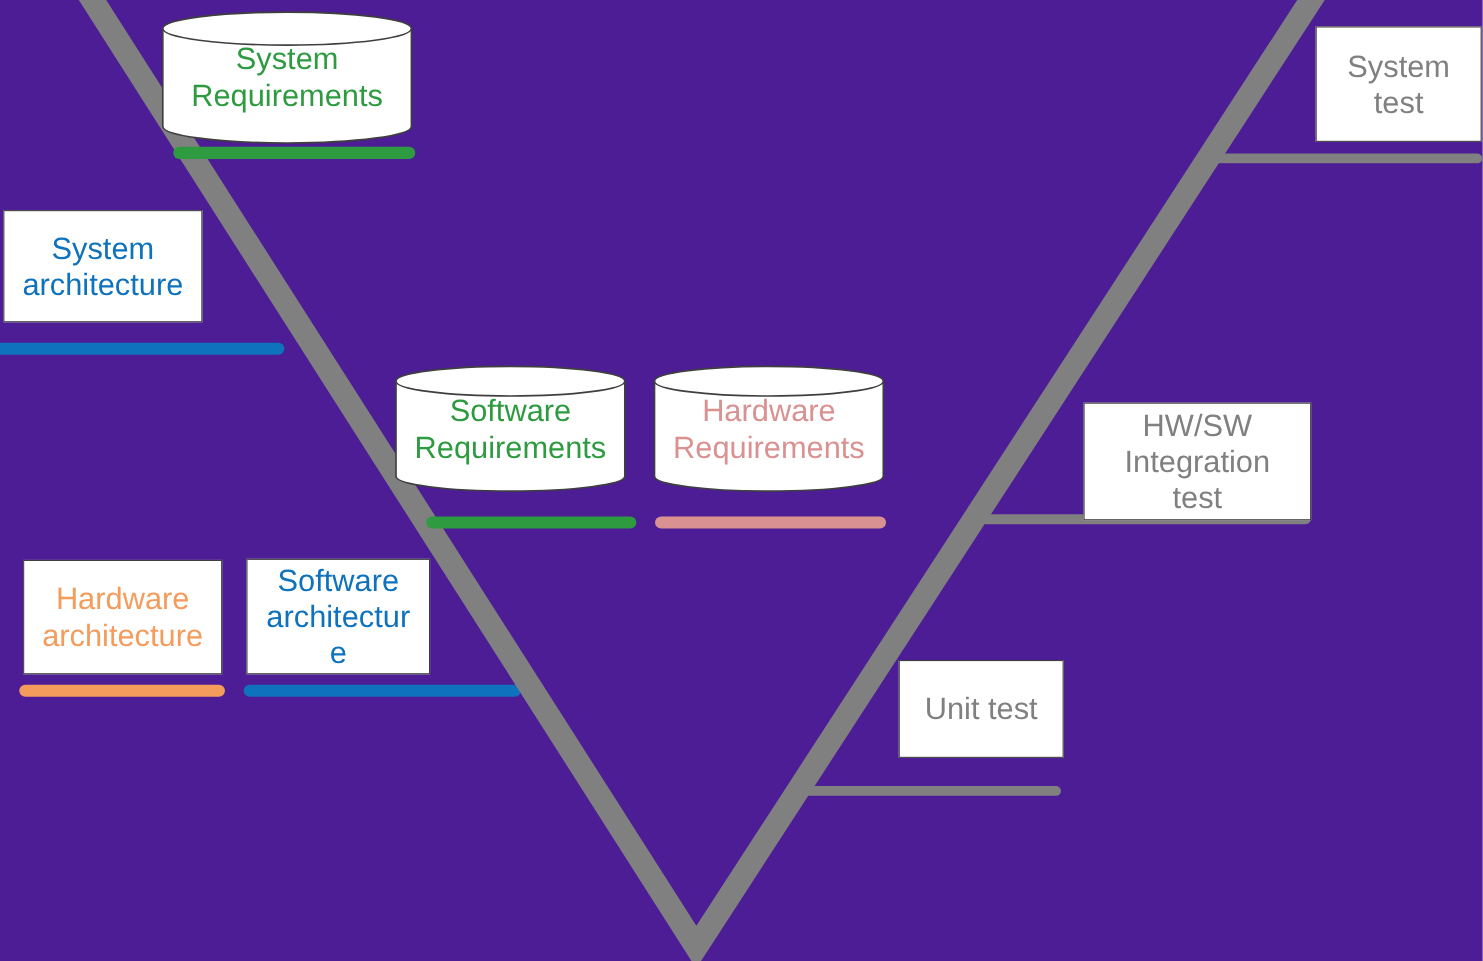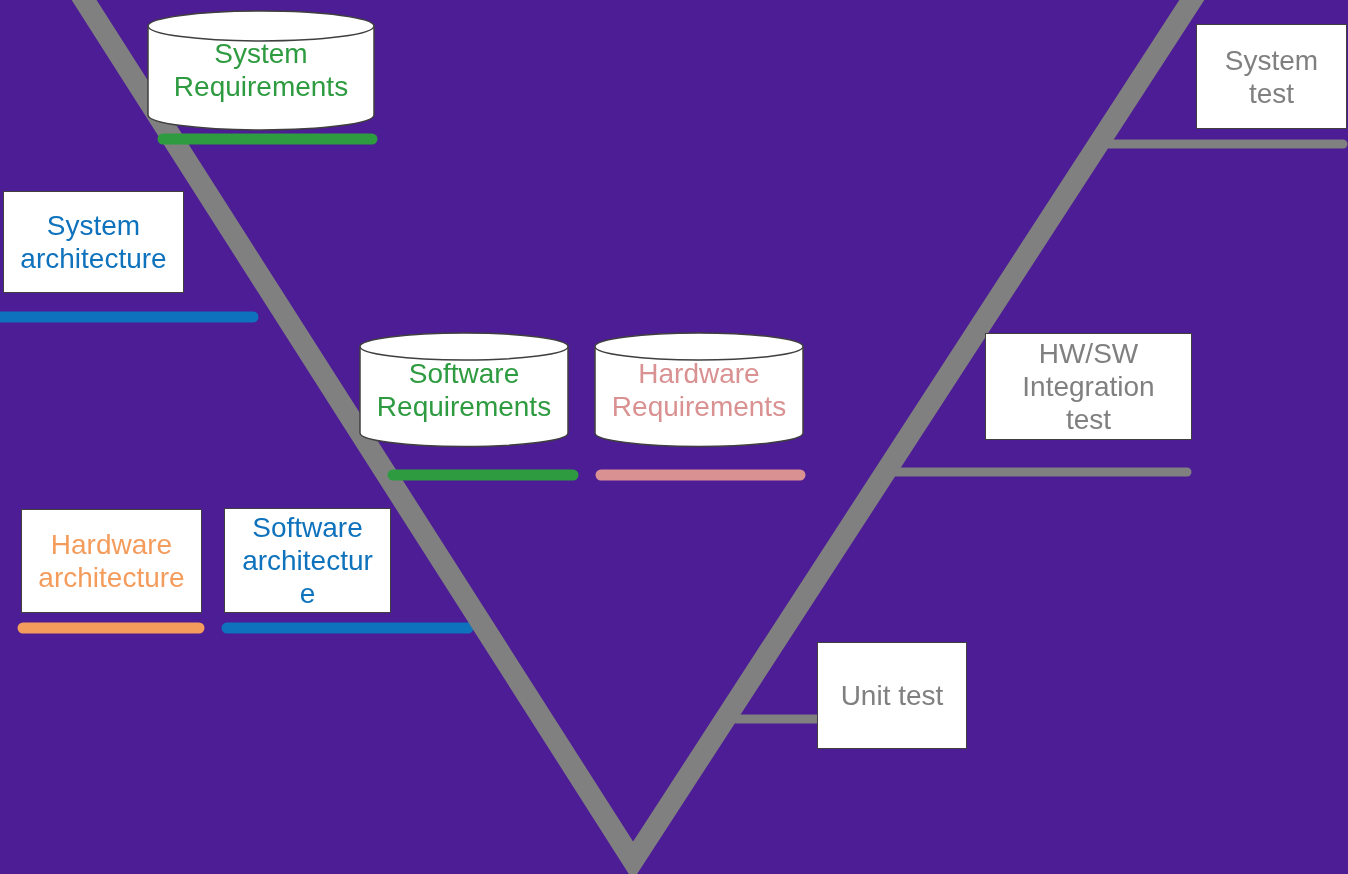--- a/index.html
+++ b/index.html
@@ -120,20 +120,20 @@
   <div class="box" style="left:21px; top:509px; width:181px; height:104px;">
     <span class="c-orange">Hardware<br>architecture</span>
   </div>
   <div class="box" style="left:224px; top:508px; width:167px; height:105px;">
     <span class="c-blue">Software<br>architectur<br>e</span>
   </div>
 
   <div class="box" style="left:1196px; top:24px; width:151px; height:105px;">
     <span class="c-gray">System<br>test</span>
   </div>
-  <div class="box" style="left:985px; top:333px; width:207px; height:107px;">
+  <div class="box" style="left:985px; top:366px; width:207px; height:107px;">
     <span class="c-gray">HW/SW<br>Integration<br>test</span>
   </div>
-  <div class="box" style="left:817px; top:600px; width:150px; height:107px;margin-top:42px;">
+  <div class="box" style="left:817px; top:600px; width:150px; height:89px;">
     <span class="c-gray">Unit test</span>
   </div>
 
 </div>
 
 </body></html>

